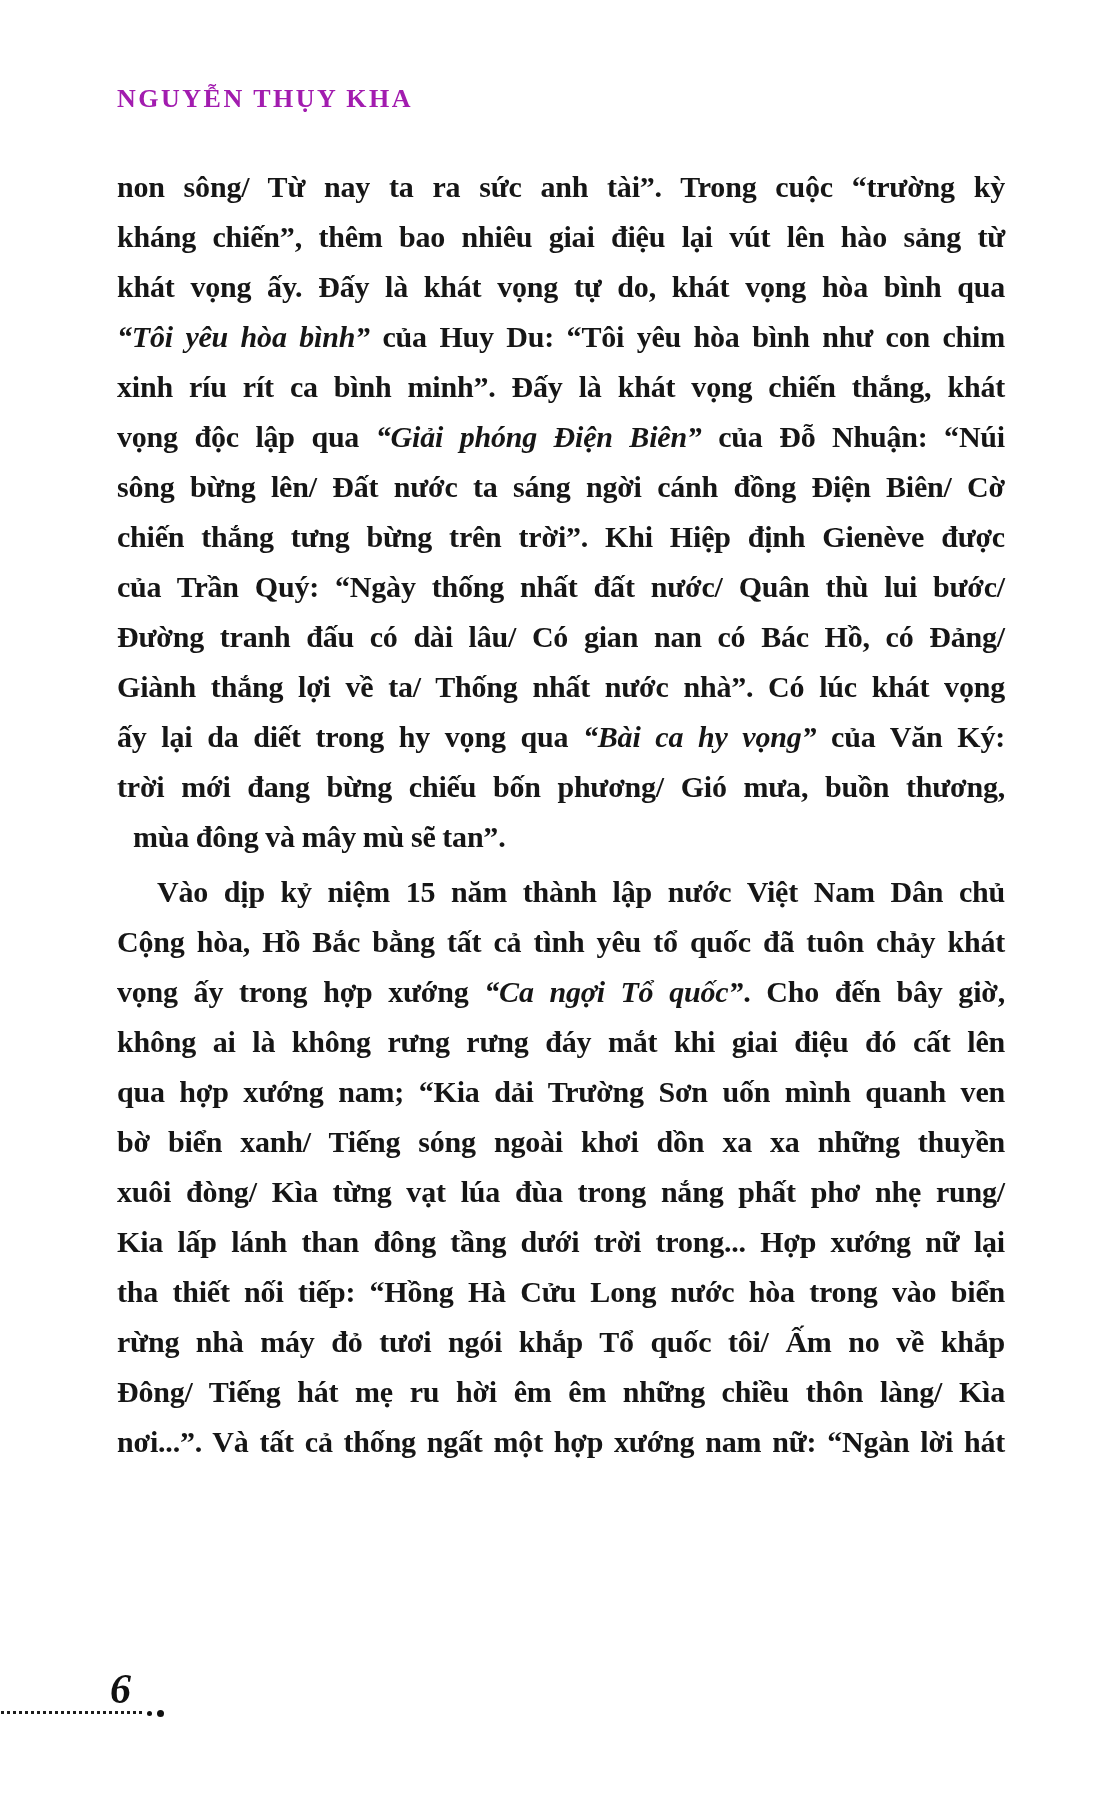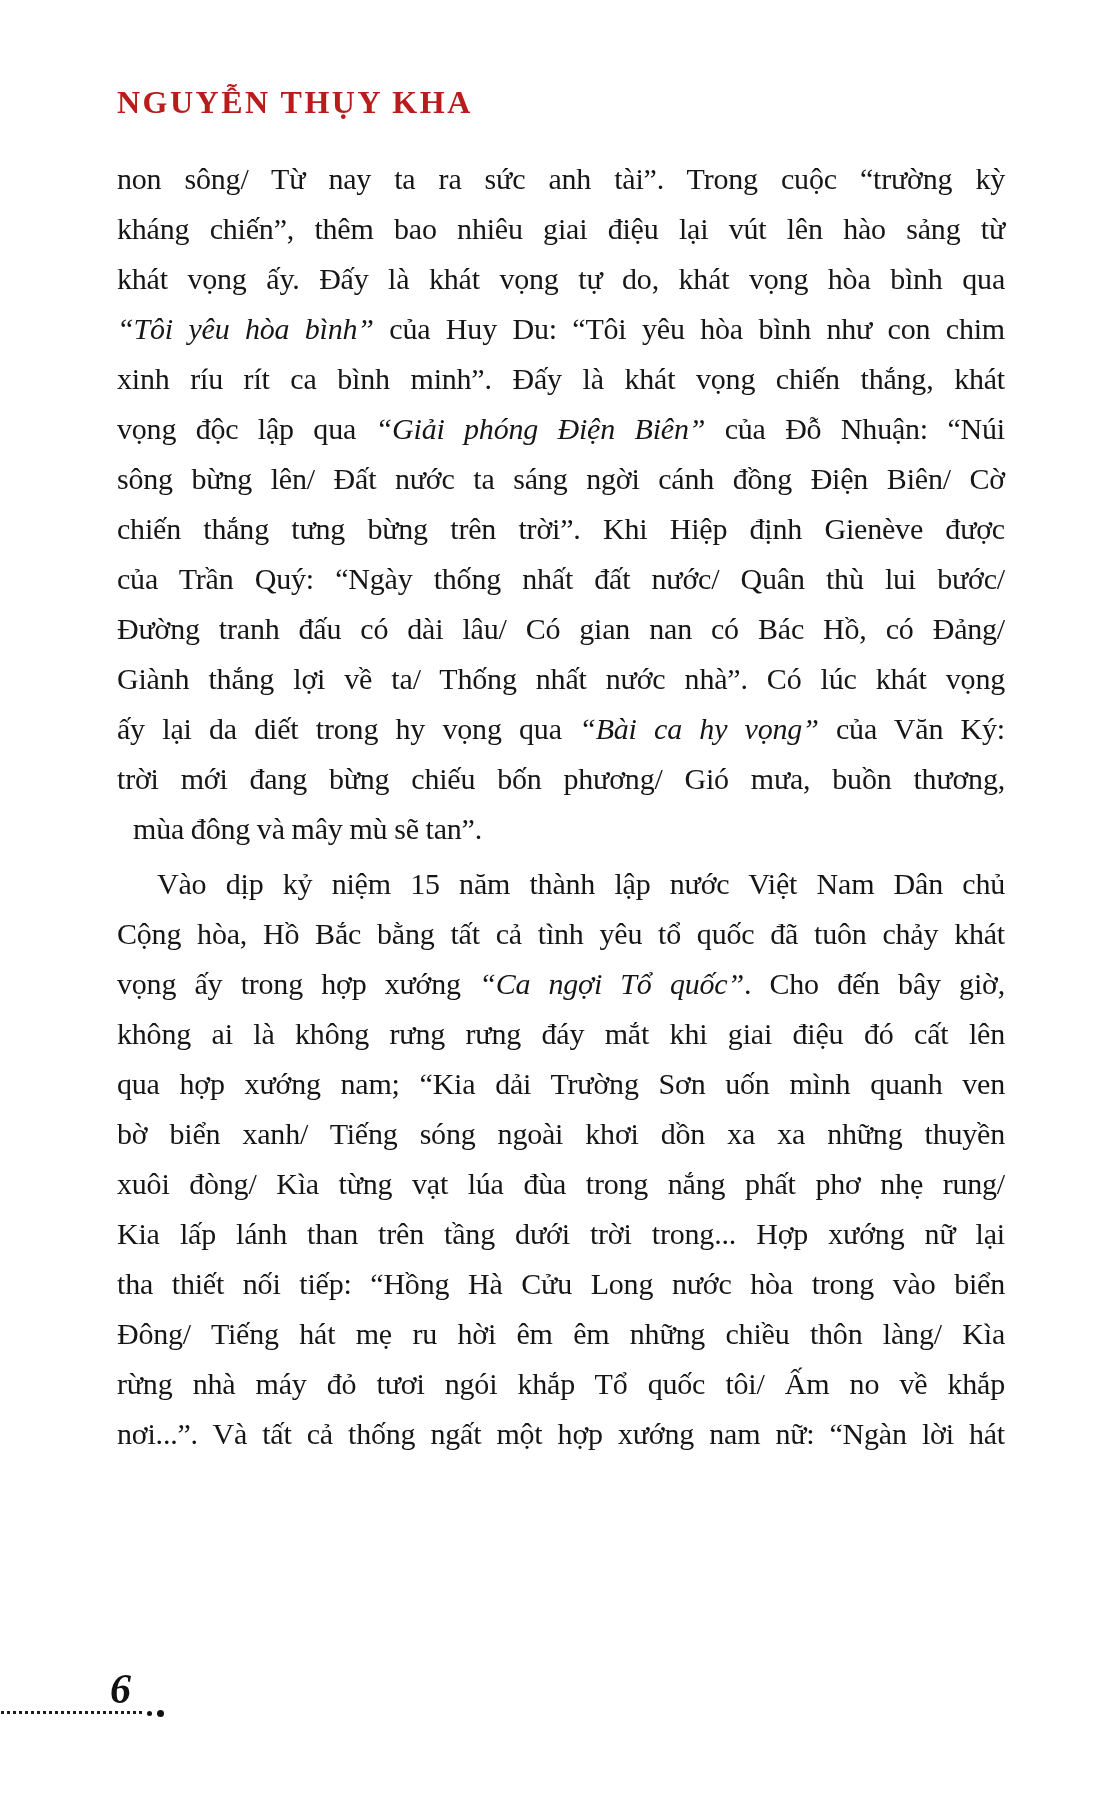--- a/index.html
+++ b/index.html
@@ -10,31 +10,32 @@
     margin: 0 auto;
     background: #ffffff;
     color: #161616;
     font-family: "Liberation Serif", serif;
     overflow: hidden;
   }
   .header {
     position: absolute;
     left: 117px;
     top: 84px;
-    font-size: 32px;
+    font-size: 26px;
     font-weight: 600;
     letter-spacing: 2.5px;
-    color: #b91c1c;
+    color: #a21caf;
     font-family: "Liberation Serif", serif;
   }
   .body-text {
     position: absolute;
     left: 117px;
-    top: 154px;
+    top: 162px;
     width: 888px;
+    font-weight: bold;
   }
   .para { margin: 0; }
   .para + .para { margin-top: 5px; }
   .line {
     font-size: 30px;
     line-height: 50px;
     letter-spacing: -0.2px;
     word-spacing: -0.5px;
     text-align: justify;
     text-align-last: justify;
@@ -102,24 +103,24 @@
         <div class="line nofill"><span>mùa đông và mây mù sẽ tan”.</span></div>
       </div>
       <div class="para indent">
         <div class="line first"><span>Vào dịp kỷ niệm 15 năm thành lập nước Việt Nam Dân chủ</span></div>
         <div class="line"><span>Cộng hòa, Hồ Bắc bằng tất cả tình yêu tổ quốc đã tuôn chảy khát</span></div>
         <div class="line"><span>vọng ấy trong hợp xướng </span><span class="it">“Ca ngợi Tổ quốc”</span><span>. Cho đến bây giờ,</span></div>
         <div class="line"><span>không ai là không rưng rưng đáy mắt khi giai điệu đó cất lên</span></div>
         <div class="line"><span>qua hợp xướng nam; “Kia dải Trường Sơn uốn mình quanh ven</span></div>
         <div class="line"><span>bờ biển xanh/ Tiếng sóng ngoài khơi dồn xa xa những thuyền</span></div>
         <div class="line"><span>xuôi đòng/ Kìa từng vạt lúa đùa trong nắng phất phơ nhẹ rung/</span></div>
-        <div class="line"><span>Kia lấp lánh than trên tầng dưới trời trong... Hợp xướng nữ lại</span></div>
+        <div class="line"><span>Kia lấp lánh than đông tầng dưới trời trong... Hợp xướng nữ lại</span></div>
         <div class="line"><span>tha thiết nối tiếp: “Hồng Hà Cửu Long nước hòa trong vào biển</span></div>
+        <div class="line"><span>rừng nhà máy đỏ tươi ngói khắp Tổ quốc tôi/ Ấm no về khắp</span></div>
         <div class="line"><span>Đông/ Tiếng hát mẹ ru hời êm êm những chiều thôn làng/ Kìa</span></div>
-        <div class="line"><span>rừng nhà máy đỏ tươi ngói khắp Tổ quốc tôi/ Ấm no về khắp</span></div>
         <div class="line"><span>nơi...”. Và tất cả thống ngất một hợp xướng nam nữ: “Ngàn lời hát</span></div>
       </div>
     </div>
 
   <div class="footer">
     <div class="page-number">6</div>
     <div class="dots"></div>
     <span class="dot-lg d1"></span>
     <span class="dot-lg d2"></span>
   </div>

